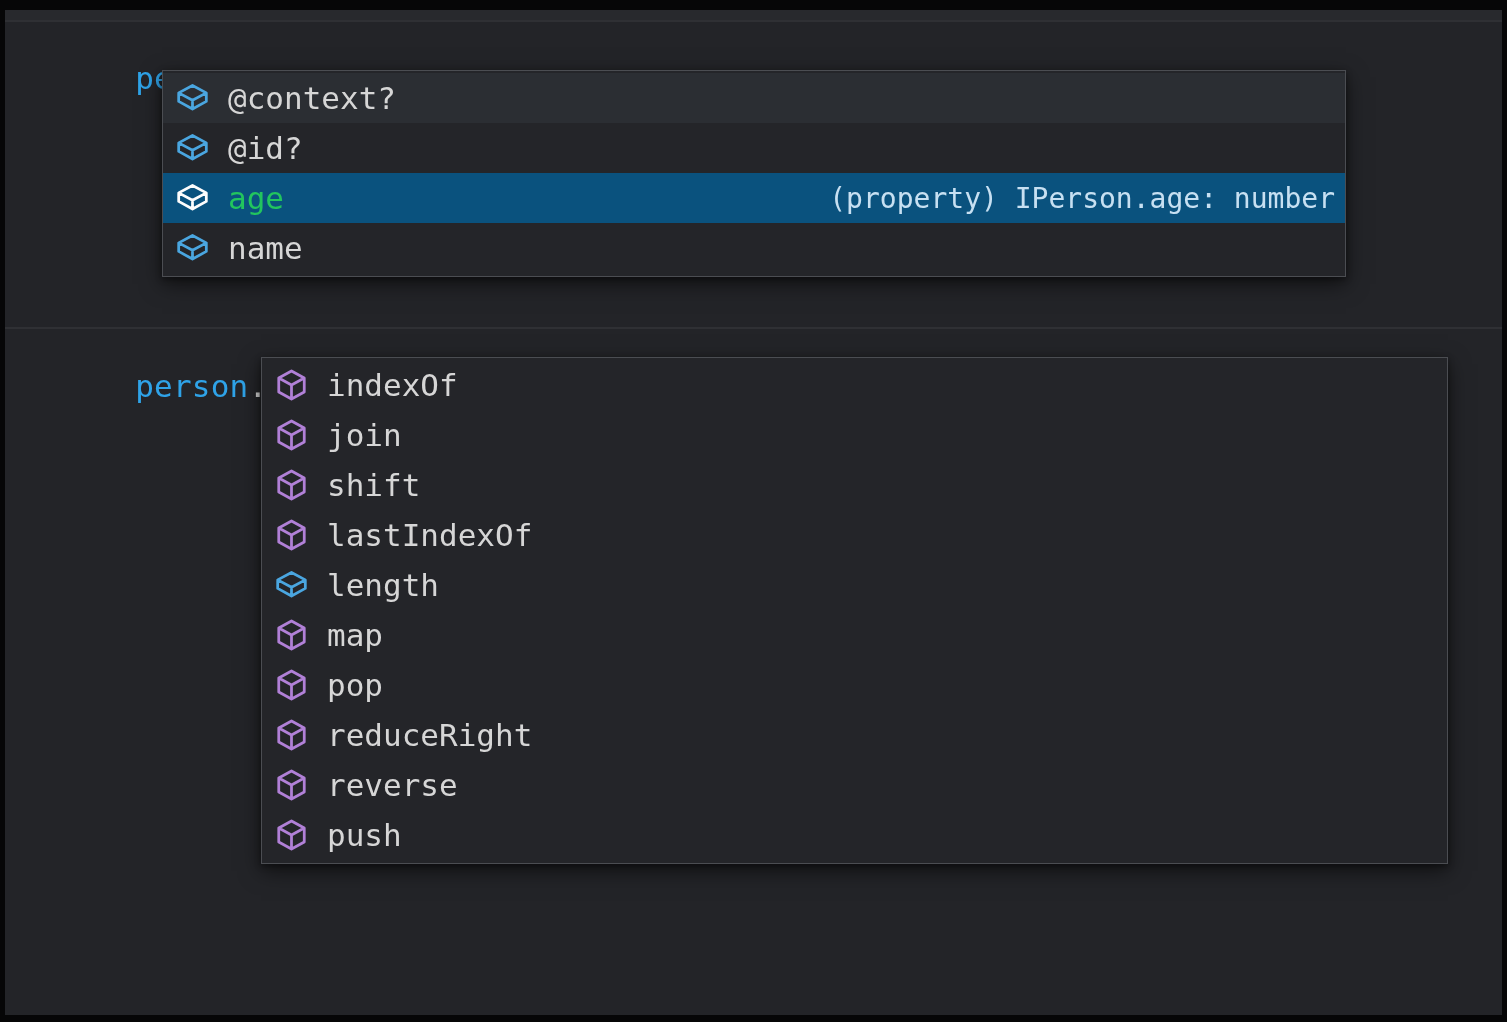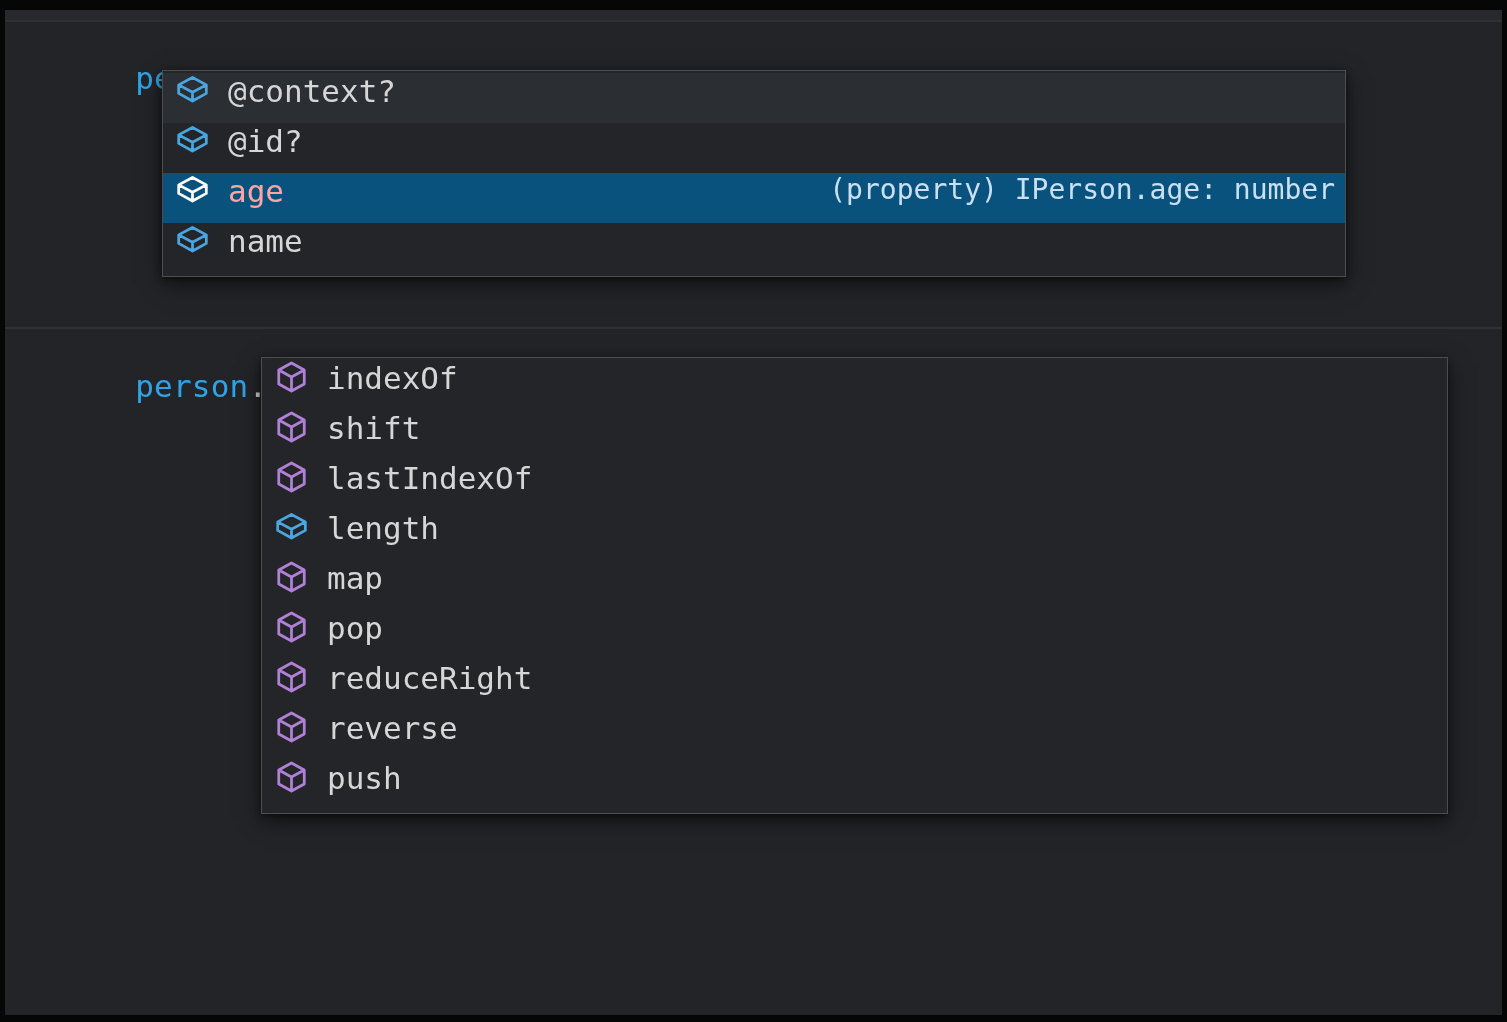--- a/index.html
+++ b/index.html
@@ -46,34 +46,34 @@
     position:absolute;
     background:#242529;
     border:1px solid #4b4d52;
     box-shadow:0 7px 20px rgba(0,0,0,0.55), 0 2px 6px rgba(0,0,0,0.4);
     padding:2px 0 3px 0;
   }
   .suggest.s1 { left:157px; top:60px;  width:1184px; }
   .suggest.s2 { left:256px; top:347px; width:1187px; }
   .row {
     height:50px;
-    display:flex; 
+    display:flex; align-items:center;
     padding:0 10px 0 12px;
   }
   .row.hovered  { background:#2b2e33; }
   .row.selected { background:#0a527e; }
   .icon { width:35px; height:34px; flex:none; margin-right:18px; }
   .icon svg { width:100%; height:100%; display:block; }
   .icon.blue   { color:#4aa6e0; }
   .icon.purple { color:#b180d7; }
   .row.selected .icon { color:#fdfdfd; }
   .label {
     font-size:31px; color:#d6d6d6; white-space:pre;
   }
-  .row.selected .label { color:#fca5a5; }
+  .row.selected .label { color:#22c55e; }
   .detail {
     margin-left:auto;
     font-size:28px; color:#c7e0f2; white-space:pre;
     padding-left:20px;
   }
 </style>
 </head>
 <body>
 
 <div class="frame">
@@ -141,20 +141,28 @@
 
       <div class="row">
         <span class="icon purple">
             <svg viewBox="0 0 16 16">
               <path d="M8 1.4 L14 4.7 L14 11.3 L8 14.6 L2 11.3 L2 4.7 Z M2 4.7 L8 8 L14 4.7 M8 8 L8 14.6" fill="none" stroke="currentColor" stroke-width="1.3" stroke-linejoin="round"></path>
             </svg>
           </span>
         <span class="label">indexOf</span>
       </div>
 
+      <div class="row">
+        <span class="icon purple">
+            <svg viewBox="0 0 16 16">
+              <path d="M8 1.4 L14 4.7 L14 11.3 L8 14.6 L2 11.3 L2 4.7 Z M2 4.7 L8 8 L14 4.7 M8 8 L8 14.6" fill="none" stroke="currentColor" stroke-width="1.3" stroke-linejoin="round"></path>
+            </svg>
+          </span>
+        <span class="label">join</span>
+      </div>
 
       <div class="row">
         <span class="icon purple">
             <svg viewBox="0 0 16 16">
               <path d="M8 1.4 L14 4.7 L14 11.3 L8 14.6 L2 11.3 L2 4.7 Z M2 4.7 L8 8 L14 4.7 M8 8 L8 14.6" fill="none" stroke="currentColor" stroke-width="1.3" stroke-linejoin="round"></path>
             </svg>
           </span>
         <span class="label">shift</span>
       </div>
 

